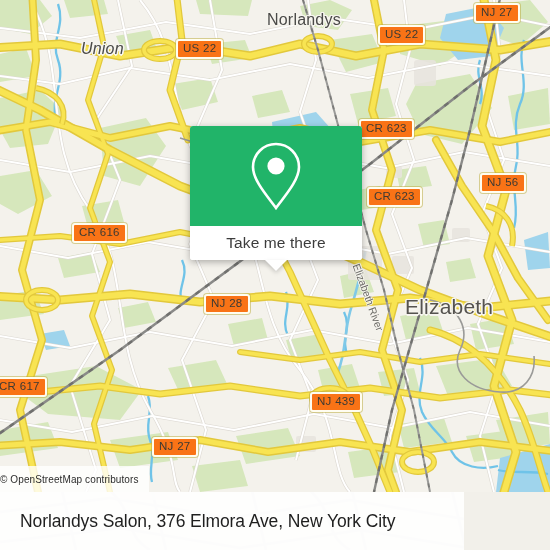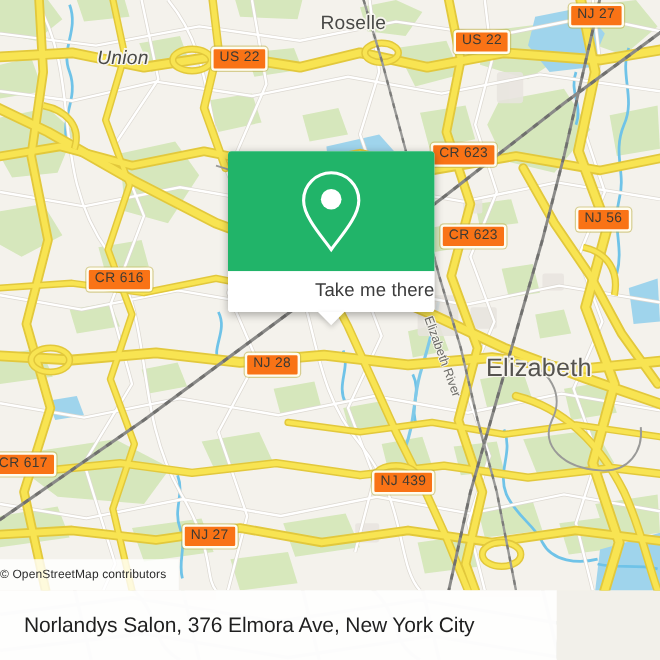--- a/index.html
+++ b/index.html
@@ -94,21 +94,21 @@
     display: flex;
     align-items: center;
     justify-content: center;
   }
   .popup-foot {
     height: 34px;
     background: #ffffff;
     border-radius: 0 0 3px 3px;
     display: flex;
     align-items: center;
-    justify-content: flex-end;
+    justify-content: center;
   }
   .popup-foot span {
     color: #3c3c3c;
     font-size: 15.5px;
     letter-spacing: .1px;
   }
   .popup-tail {
     position: absolute;
     left: 50%;
     bottom: -11px;
@@ -366,21 +366,21 @@
           <path d="M502 -10 L486 60 L470 130 L452 200 L432 270 L412 340 L392 410 L374 492" stroke="#8a8a88" stroke-width="2.4" fill="none"></path>
           <path d="M502 -10 L486 60 L470 130 L452 200 L432 270 L412 340 L392 410 L374 492" stroke="#55555380" stroke-width="2.4" fill="none" stroke-dasharray="5 7"></path>
           <path d="M300 -10 L318 50 L334 110 L350 170 L366 230 L384 290 L398 350 L414 410 L430 492" stroke="#9a9a98" stroke-width="2" fill="none"></path>
           <path d="M300 -10 L318 50 L334 110 L350 170 L366 230 L384 290 L398 350 L414 410 L430 492" stroke="#55555370" stroke-width="2" fill="none" stroke-dasharray="4 6"></path>
           <path d="M430 300 C 460 306, 470 330, 460 350 C 450 372, 470 390, 500 392 C 524 394, 536 376, 534 356" stroke="#9a9a98" stroke-width="1.6" fill="none"></path>
           <path d="M180 138 C 220 150, 260 166, 300 180" stroke="#9a9a98" stroke-width="1.6" fill="none"></path>
         </g>
       </g>
     </svg>
 
-    <div class="place-label" style="left:267px; top:11px;">Roselle</div>
+    <div class="place-label" style="left:267px; top:11px;">Norlandys</div>
 
     <div class="place-label" style="left:81px; top:40px;font-style:italic;">Union</div>
 
 
     <div class="place-label big" style="left:369px; top:295px;">Elizabeth</div>
 
     <div class="river-label" style="left:362px; top:262px; transform:rotate(70deg);">Elizabeth River</div>
 
     <div class="shield" style="left:474px; top:3px;">NJ 27</div>
     <div class="shield" style="left:176px; top:39px;">US 22</div>

